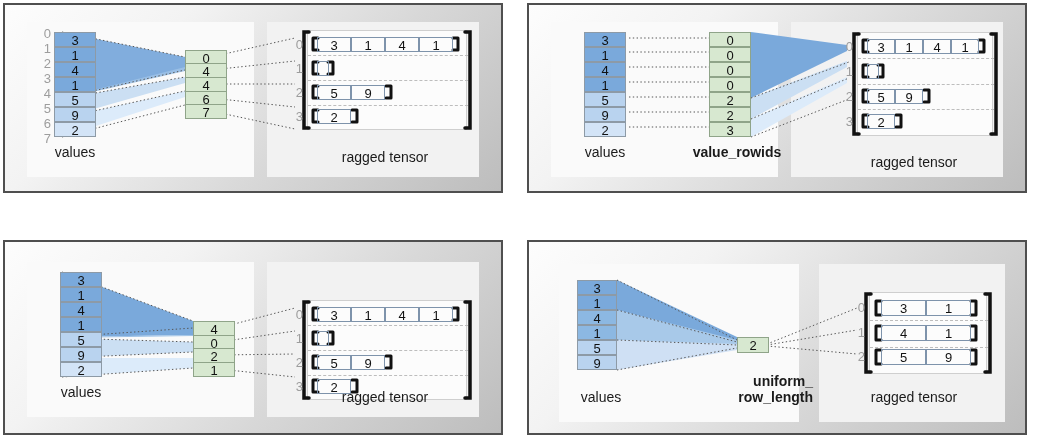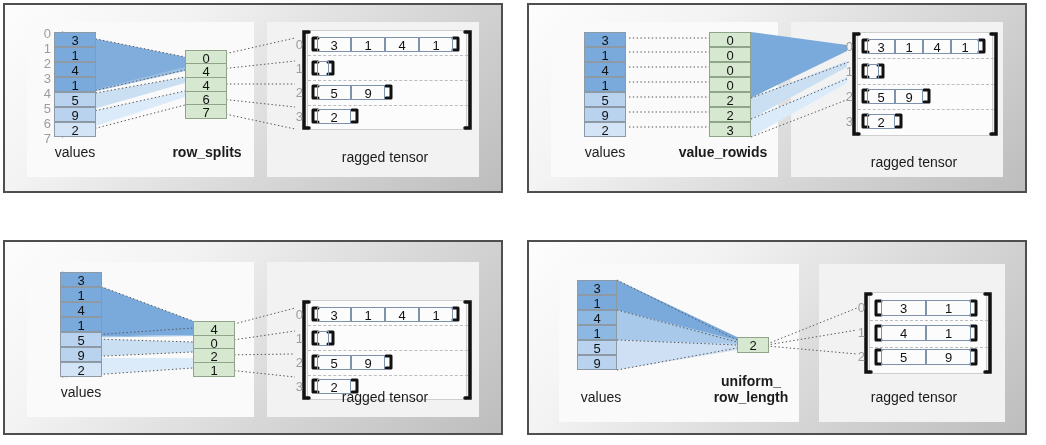--- a/index.html
+++ b/index.html
@@ -172,21 +172,20 @@
       <div class="rtcell blue2" style="left:346px;top:80px;width:34px;height:15px;">
           <span>9</span>
         </div>
 
       <div class="rtcell blue3" style="left:312px;top:104px;width:34px;height:15px;">
           <span>2</span>
         </div>
     </div>
 
     <div class="caption" style="left:30px;top:140px;width:80px;">values</div>
-    <div class="caption bold" style="left:140px;top:140px;width:124px;">row_splits</div>
     <div class="caption" style="left:300px;top:145px;width:160px;">ragged tensor</div>
   </div>
 
   <div class="panel p2">
     <div class="innerbox left" style="left:22px;top:17px;width:227px;height:155px;"></div>
     <div class="innerbox right" style="left:262px;top:17px;width:212px;height:155px;"></div>
 
     <svg class="overlay" width="500" height="190">
       <polygon points="222,27 222,93 318,46 318,40" fill="#7aa9db"></polygon>
       <polygon points="222,93 222,114 318,62 318,56" fill="#cbdff3"></polygon>
@@ -302,21 +301,21 @@
       <div class="rtcell blue2" style="left:366px;top:84px;width:28px;height:15px;">
           <span>9</span>
         </div>
 
       <div class="rtcell blue3" style="left:338px;top:109px;width:28px;height:15px;">
           <span>2</span>
         </div>
     </div>
 
     <div class="caption" style="left:28px;top:140px;width:96px;">values</div>
-    <div class="caption bold" style="left:124px;top:140px;width:140px;">value_rowids</div>
+    <div class="caption bold" style="left:138px;top:140px;width:140px;">value_rowids</div>
     <div class="caption" style="left:300px;top:150px;width:170px;">ragged tensor</div>
   </div>
 
   <div class="panel p3">
     <div class="innerbox left" style="left:22px;top:20px;width:227px;height:155px;"></div>
     <div class="innerbox right" style="left:262px;top:20px;width:212px;height:155px;"></div>
 
     <svg class="overlay" width="500" height="195">
       <polygon points="57,30 57,95 188,93 188,79" fill="#7aa9db"></polygon>
       <polygon points="57,95 57,96 188,94 188,93" fill="#9cc1e6"></polygon>
@@ -519,18 +518,18 @@
 
       <div class="rtcell blue2" style="left:352px;top:107px;width:45px;height:16px;">
           <span>5</span>
         </div>
       <div class="rtcell blue2" style="left:397px;top:107px;width:45px;height:16px;">
           <span>9</span>
         </div>
     </div>
 
     <div class="caption" style="left:24px;top:148px;width:96px;">values</div>
-    <div class="caption bold" style="left:160px;top:132px;width:124px;">uniform_
+    <div class="caption bold" style="left:160px;top:132px;width:124px;text-align:right;">uniform_
 row_length</div>
     <div class="caption" style="left:300px;top:148px;width:170px;">ragged tensor</div>
   </div>
 
 </div>
 
 </body></html>

